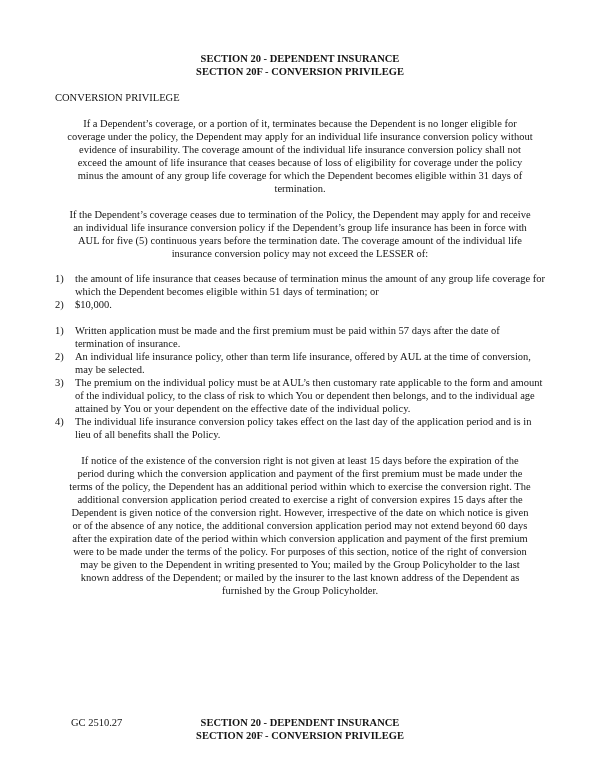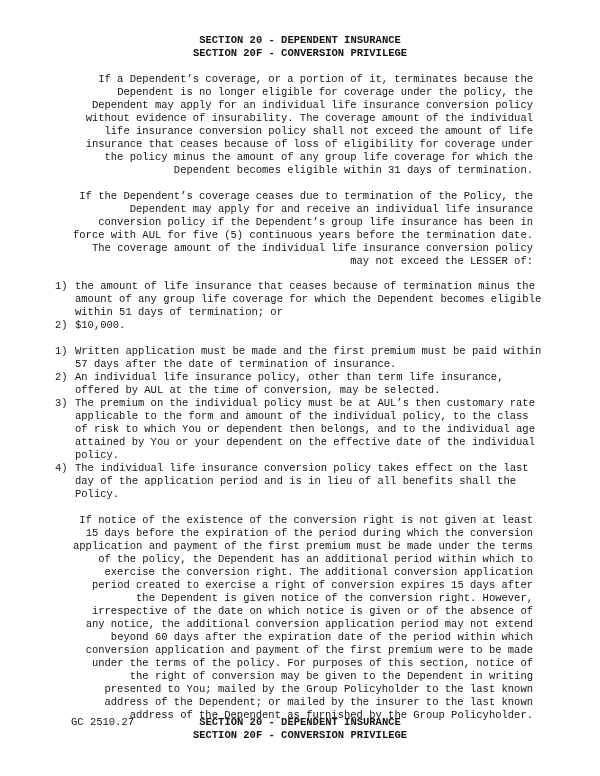--- a/index.html
+++ b/index.html
@@ -5,40 +5,40 @@
   html, body {
     margin: 0;
     padding: 0;
     background: #ffffff;
   }
   .page {
     position: relative;
     width: 600px;
     height: 776px;
     box-sizing: border-box;
-    padding: 34px 55px 0 55px;
+    padding: 52px 55px 0 55px;
     background: #ffffff;
-    font-family: Liberation Mono, monospace;
+    font-family: Liberation Serif, serif;
     font-size: 10.5px;
     line-height: 13px;
     color: #141414;
     overflow: hidden;
   }
   .bold { font-weight: bold; }
   .center { text-align: center; }
   .doc-header { margin-bottom: 13px; }
   .section-heading {
     font-size: 10.5px;
     font-weight: normal;
     line-height: 13px;
     margin: 0 0 13px 0;
   }
   p.para, p.intro {
     margin: 12px;
-    text-align: right;
+    text-align: center;
   }
   .para-block { margin-bottom: 13px; }
   .list-item { display: flex; }
   .list-item .num { flex: 0 0 20px; }
   .list-item .txt { flex: 1; }
   .doc-footer {
     position: absolute;
     left: 55px;
     right: 55px;
     top: 716px;
@@ -56,20 +56,21 @@
 </head>
 <body>
 
 <div class="page">
 
   <header class="doc-header">
     <div class="bold center">SECTION 20 - DEPENDENT INSURANCE</div>
     <div class="bold center">SECTION 20F - CONVERSION PRIVILEGE</div>
   </header>
 
+  <h2 class="section-heading">CONVERSION PRIVILEGE</h2>
 
   <div class="para-block">
     <p class="para">If a Dependent’s coverage, or a portion of it, terminates because the Dependent is no longer eligible for coverage under the policy, the Dependent may apply for an individual life insurance conversion policy without evidence of insurability. The coverage amount of the individual life insurance conversion policy shall not exceed the amount of life insurance that ceases because of loss of eligibility for coverage under the policy minus the amount of any group life coverage for which the Dependent becomes eligible within 31 days of termination.</p>
   </div>
 
   <div class="para-block">
     <p class="intro">If the Dependent’s coverage ceases due to termination of the Policy, the Dependent may apply for and receive an individual life insurance conversion policy if the Dependent’s group life insurance has been in force with AUL for five (5) continuous years before the termination date. The coverage amount of the individual life insurance conversion policy may not exceed the LESSER of:</p>
     <div class="list-item">
       <span class="num">1)</span>
       <span class="txt">the amount of life insurance that ceases because of termination minus the amount of any group life coverage for which the Dependent becomes eligible within 51 days of termination; or</span>

